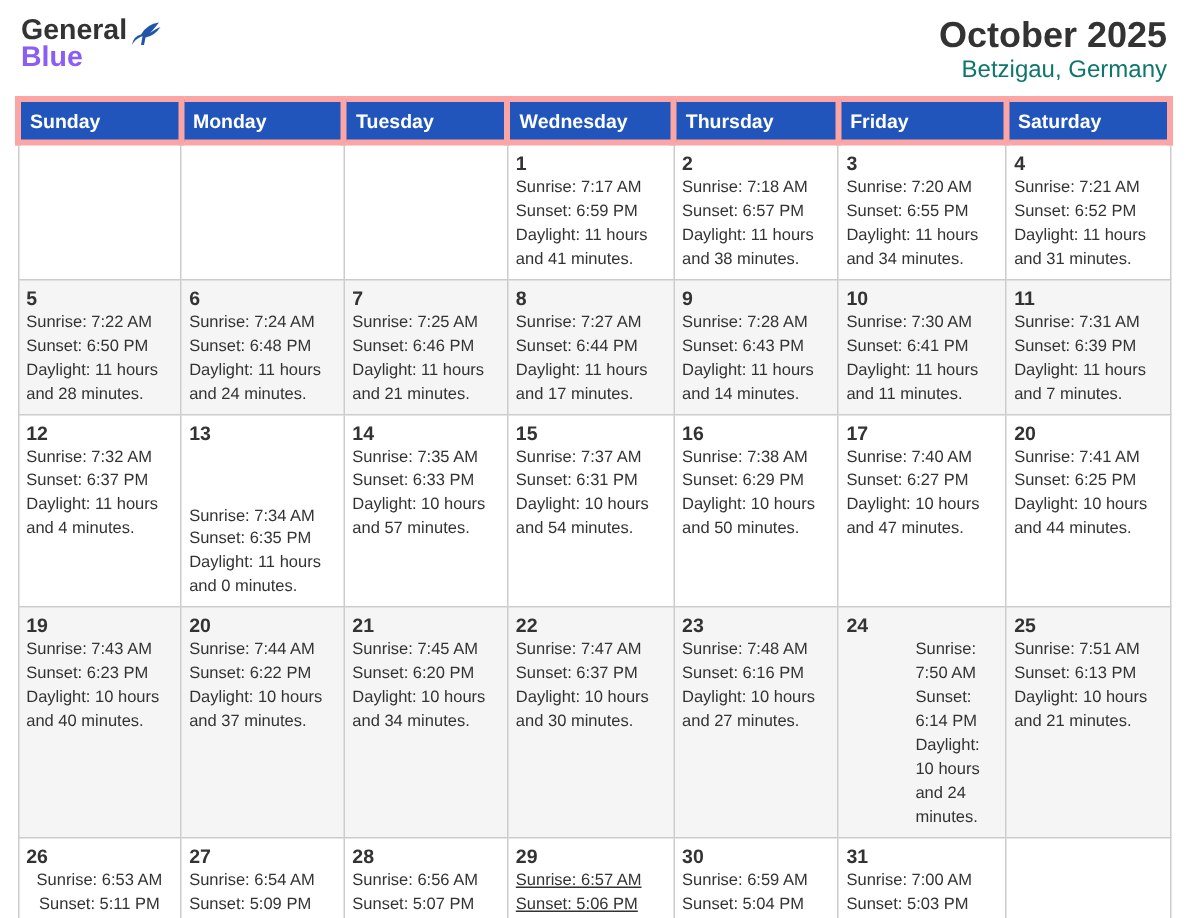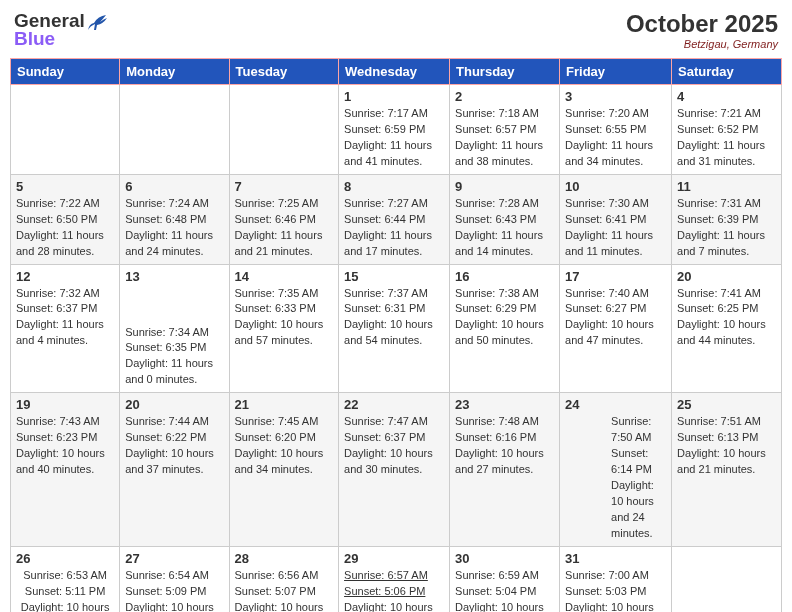--- a/index.html
+++ b/index.html
@@ -24,36 +24,35 @@
     }
     .title-block {
       text-align: right;
     }
     .month-title {
       font-size: 24px;
       font-weight: bold;
       color: #333;
     }
     .location {
-      font-size: 11px;
-      color: #7f1d1d;
-      font-style: italic;
+      font-size: 16px;
+      color: #0f766e;
     }
     .calendar {
       width: 100%;
       border-collapse: collapse;
       border: 1px solid #ccc;
     }
     .calendar th {
       background: #2255bb;
       color: white;
       text-align: left;
       padding: 5px 6px;
       font-size: 13px;
-      border: 1px solid #fca5a5;
+      border: 4px solid #fca5a5;
     }
     .calendar td {
       vertical-align: top;
       padding: 4px 5px;
       border: 1px solid #ccc;
       width: 113px;
       min-height: 80px;
       font-size: 11px;
       color: #333;
       background: #fff;

